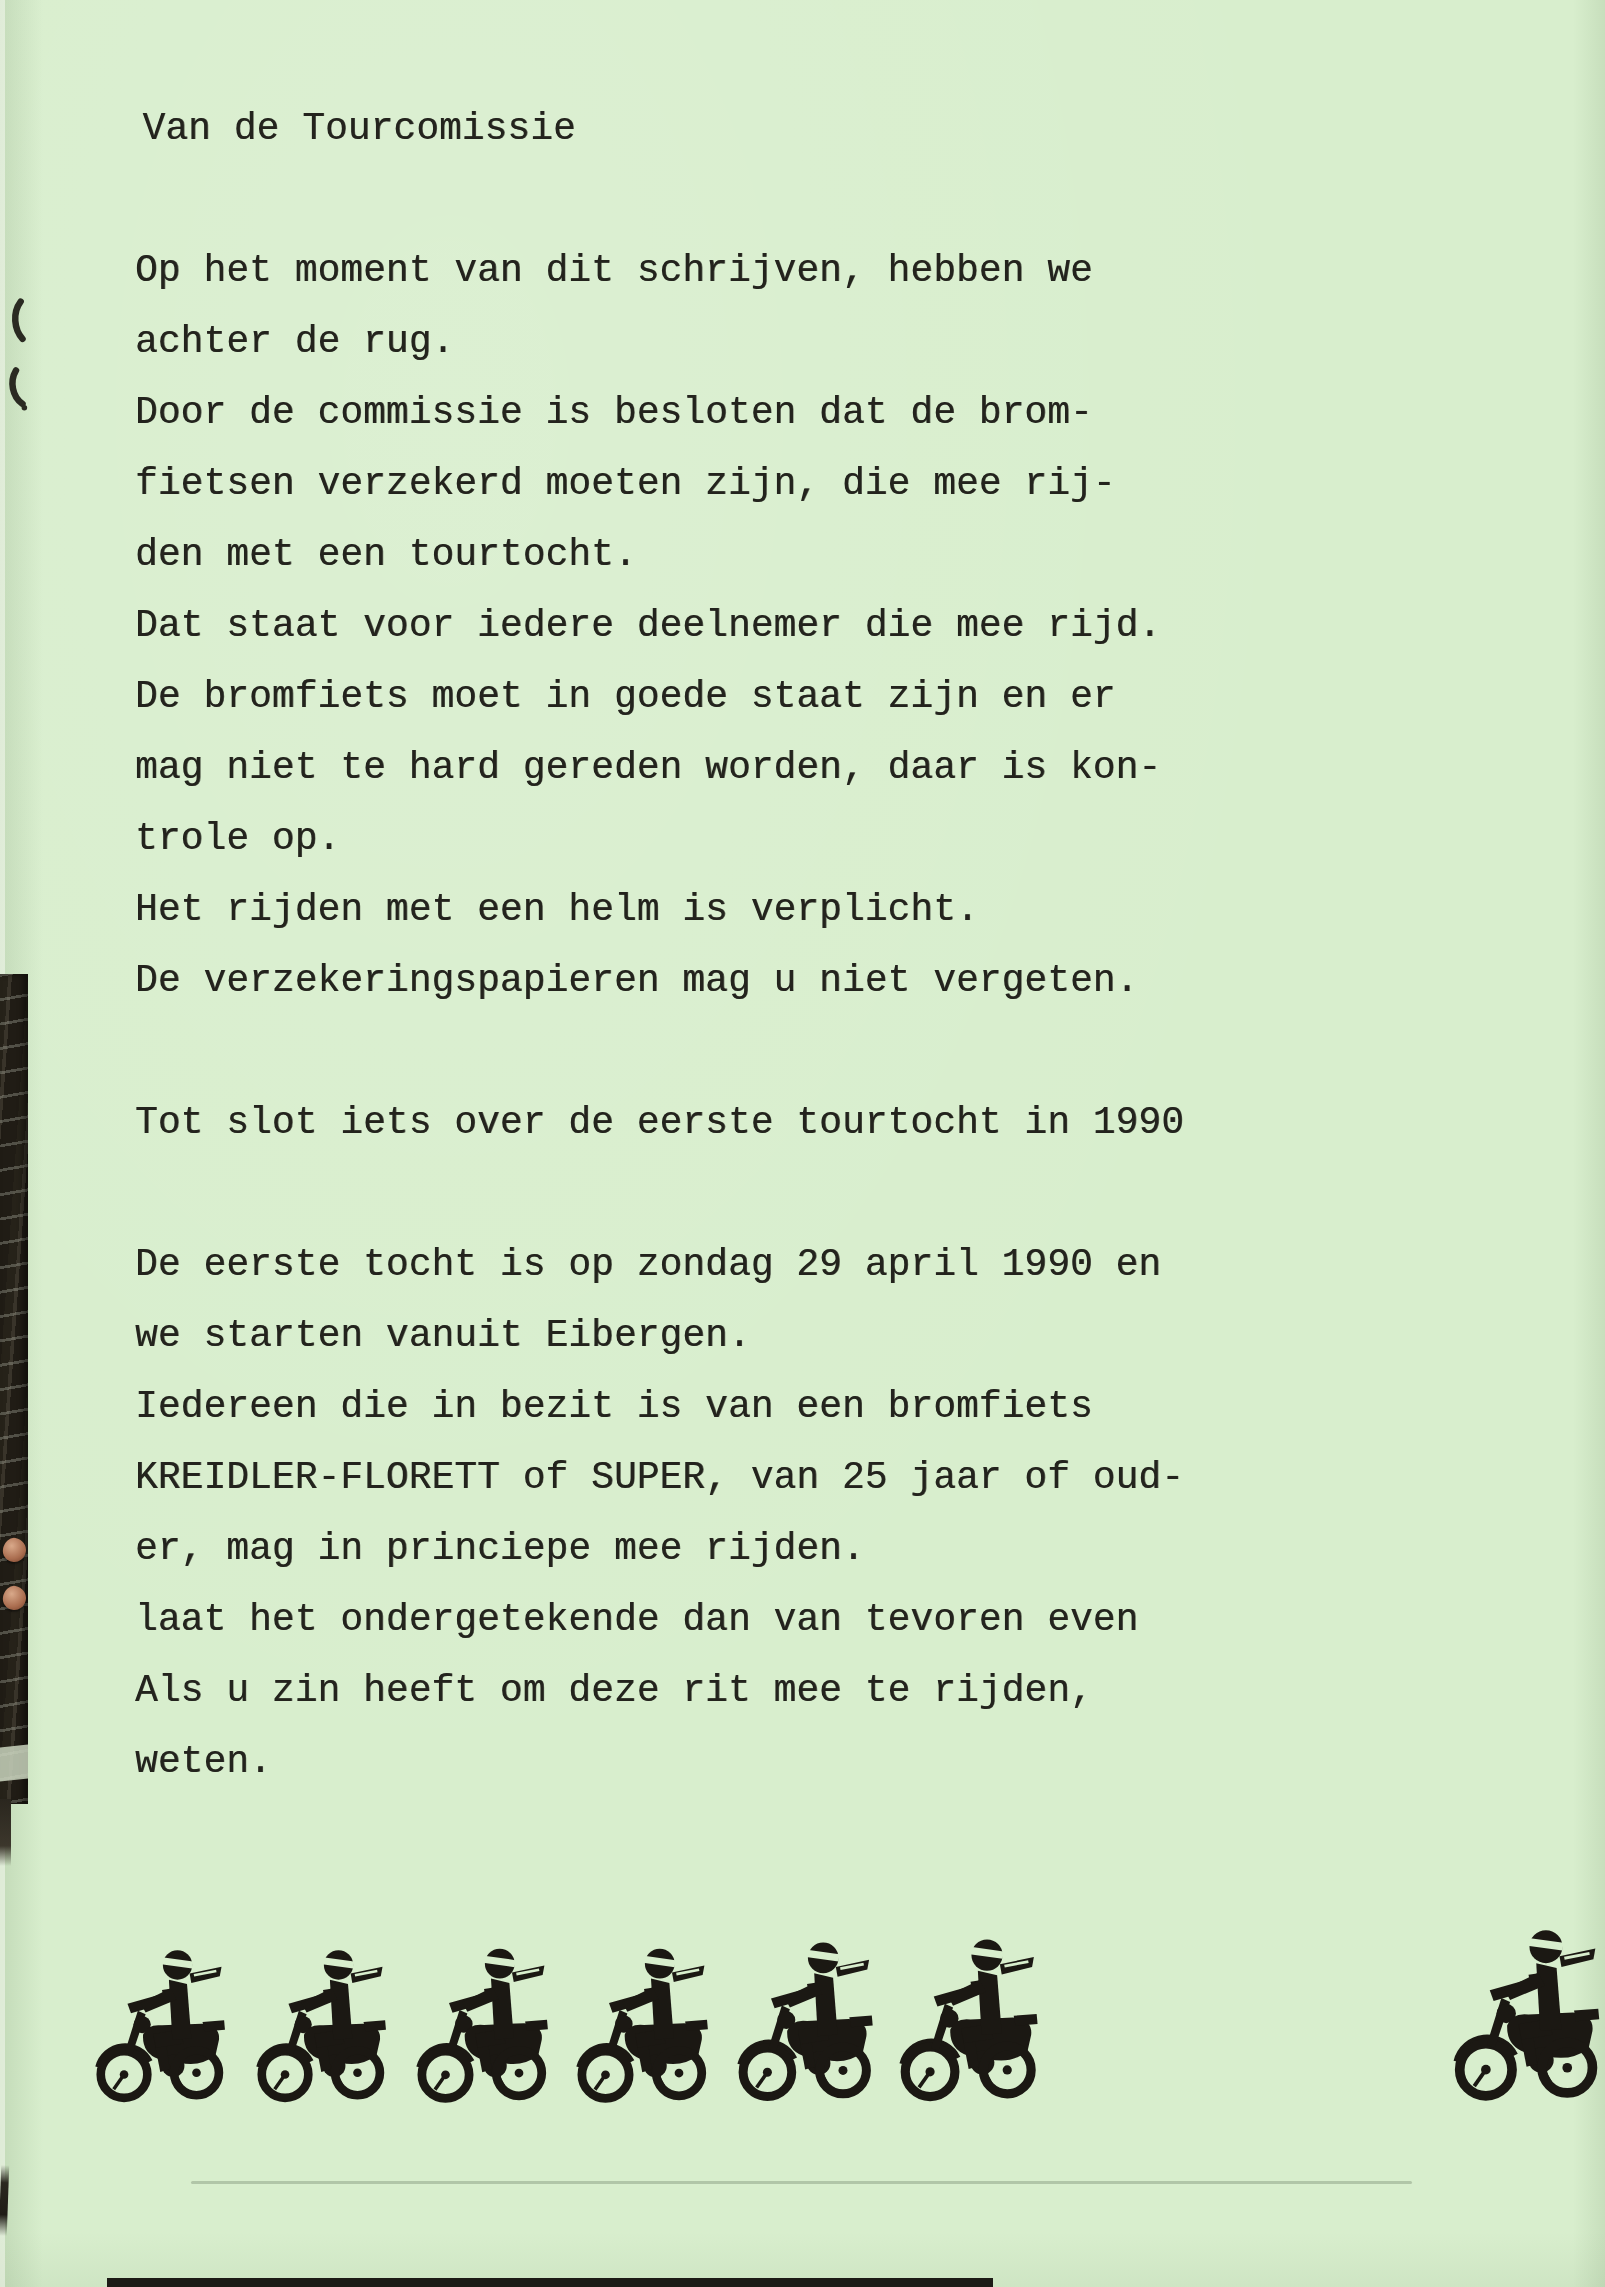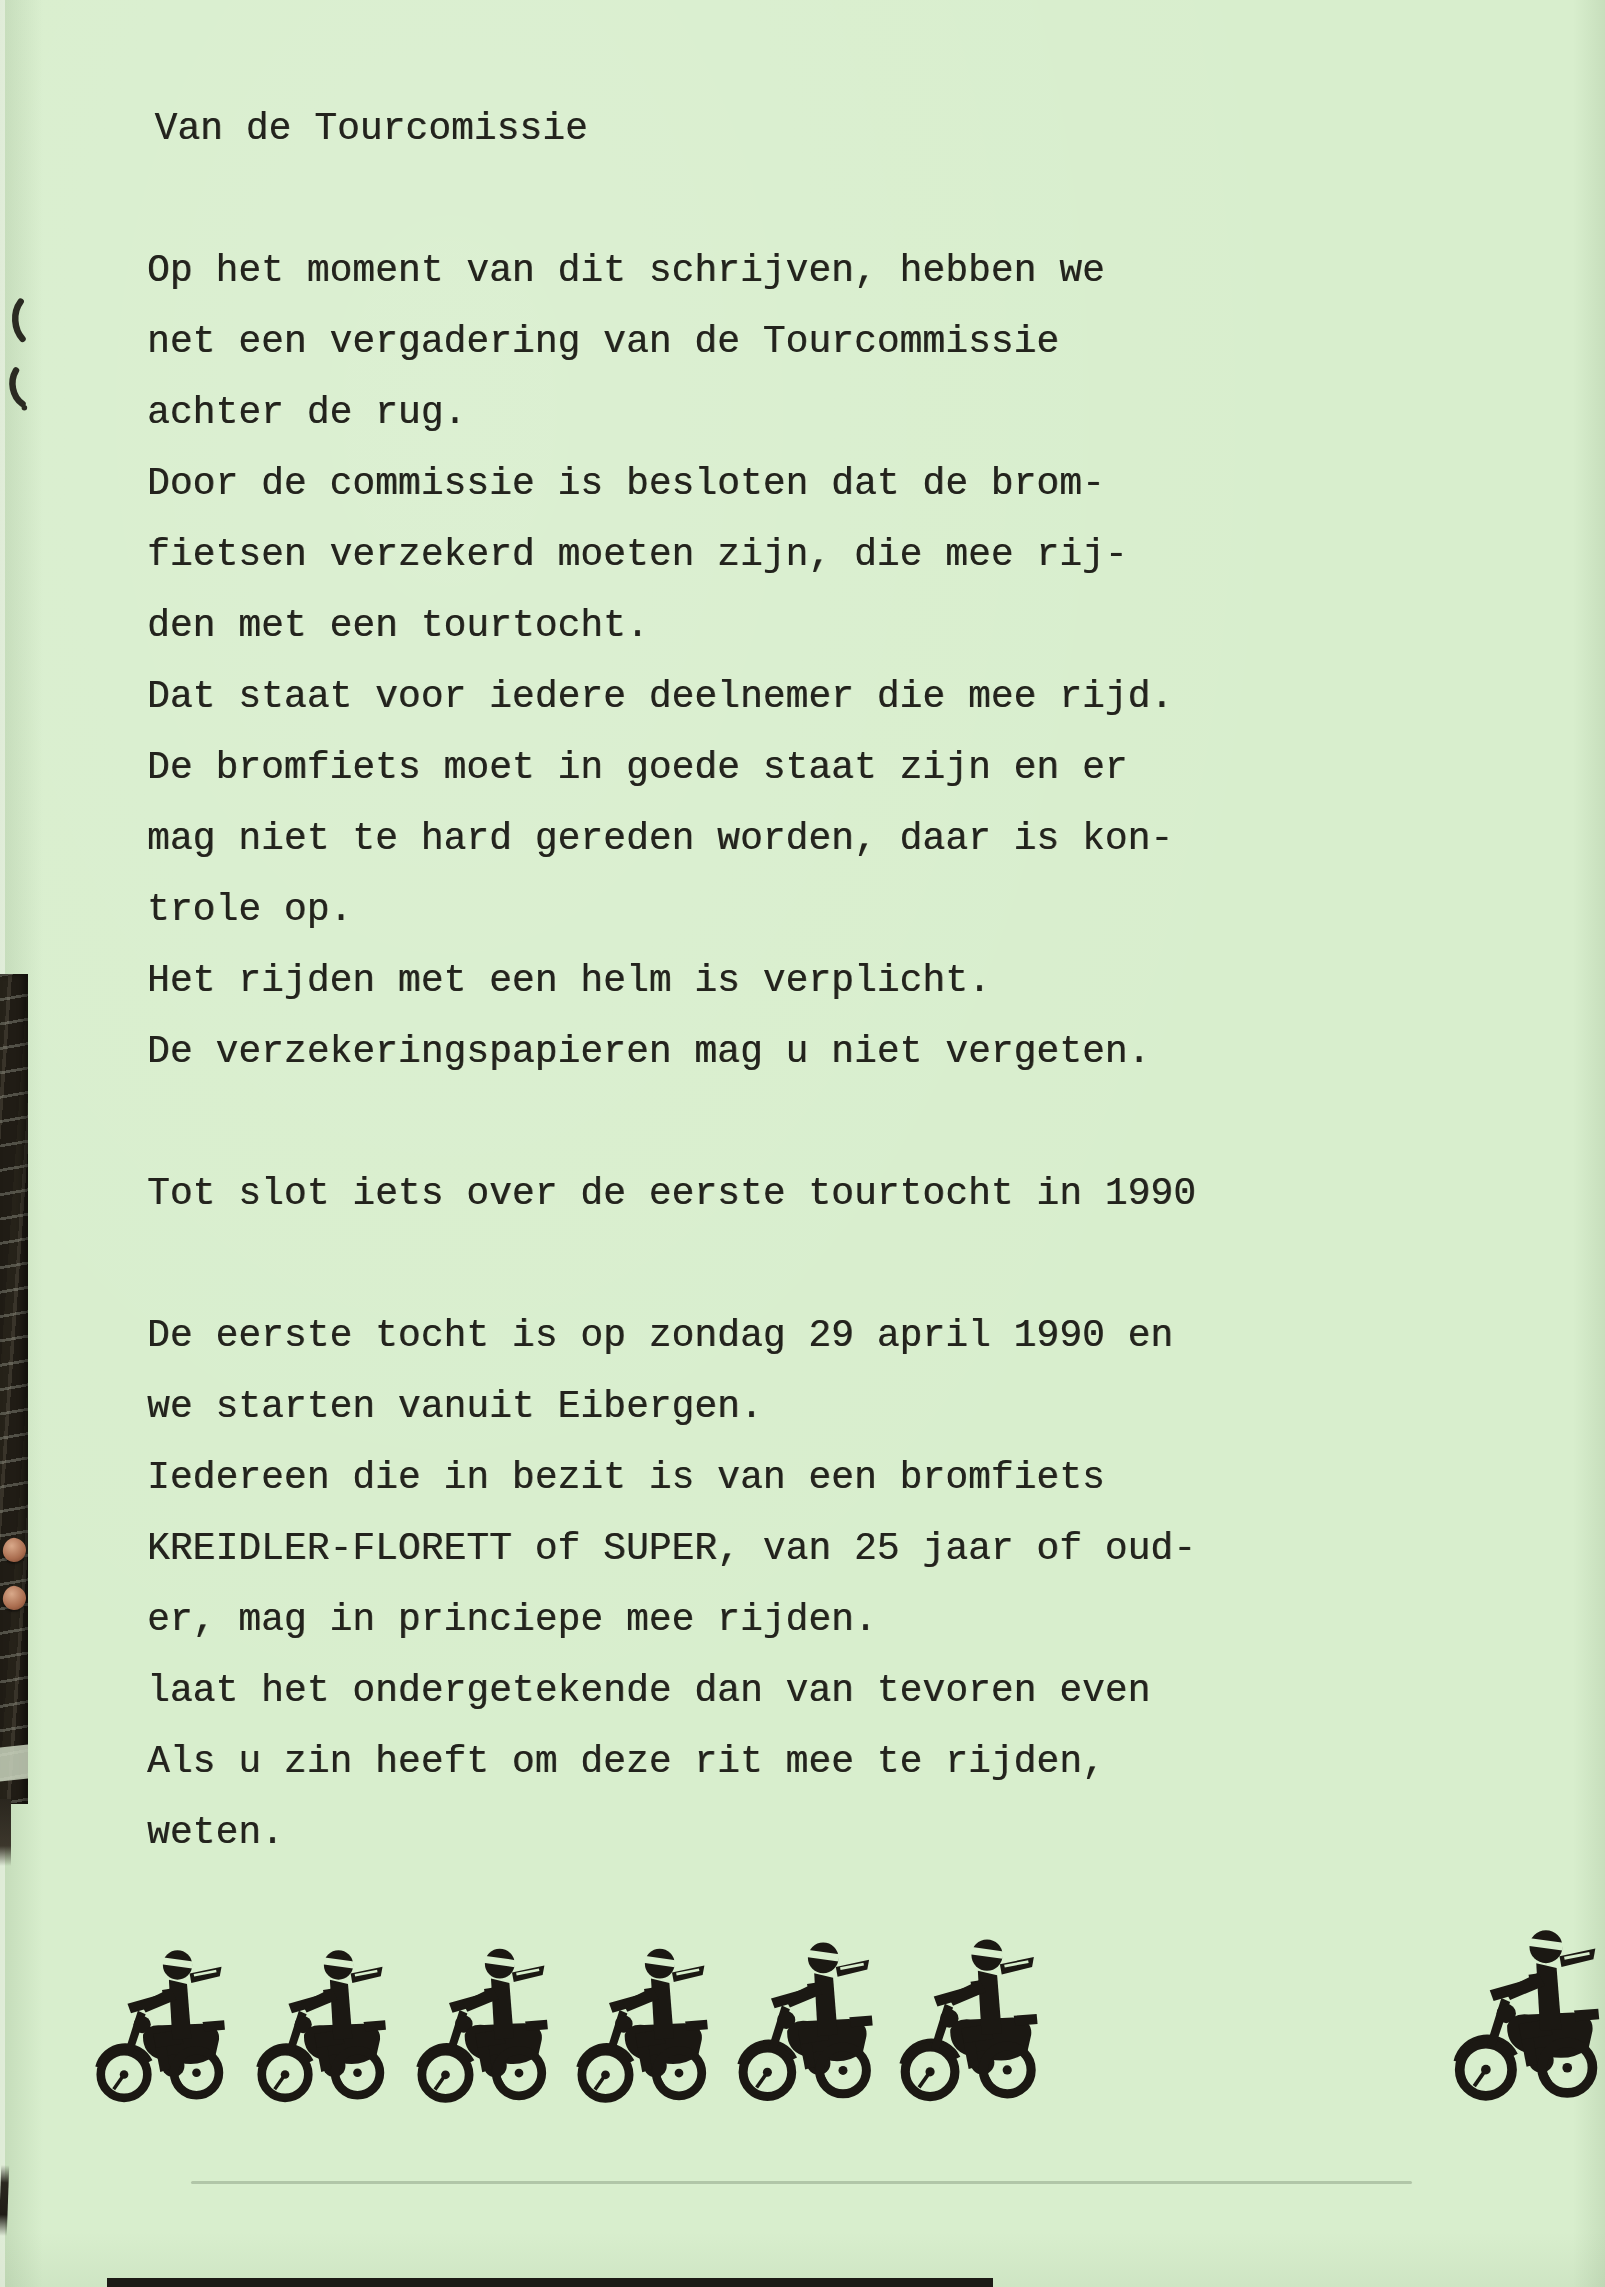--- a/index.html
+++ b/index.html
@@ -18,21 +18,21 @@
       linear-gradient(270deg, rgba(110,140,100,.16) 0px, rgba(110,140,100,0) 32px),
       linear-gradient(0deg, rgba(120,150,110,.10) 0px, rgba(120,150,110,0) 56px),
       radial-gradient(ellipse at 28% 18%, rgba(255,255,255,.10), rgba(255,255,255,0) 55%);
   }
   .edge-light{
     position:absolute;left:0;top:0;width:4.7px;height:100%;
     background:rgba(245,250,240,.55);
   }
 
   
-  .textcol{position:absolute;left:147px;top:93px;}
+  .textcol{position:absolute;left:135px;top:93px;}
   .line{
     height:71px;line-height:71px;
     font-size:38px;
     color:#23231d;
     white-space:pre;
     letter-spacing:0px;
     text-shadow:0.6px 0 0 rgba(35,35,29,.65);
   }
   .spacer{height:71px;}
   .indent{margin-left:7.5px;}
@@ -89,21 +89,20 @@
 <body>
 
 <div class="page">
   <div class="paper-shade"></div>
   <div class="edge-light"></div>
 
   <div class="textcol">
     <div class="line indent">Van de Tourcomissie</div>
     <div class="line spacer"></div>
     <div class="line">Op het moment van dit schrijven, hebben we</div>
-    <div class="line">net een vergadering van de Tourcommissie</div>
     <div class="line">achter de rug.</div>
     <div class="line">Door de commissie is besloten dat de brom-</div>
     <div class="line">fietsen verzekerd moeten zijn, die mee rij-</div>
     <div class="line">den met een tourtocht.</div>
     <div class="line">Dat staat voor iedere deelnemer die mee rijd.</div>
     <div class="line">De bromfiets moet in goede staat zijn en er</div>
     <div class="line">mag niet te hard gereden worden, daar is kon-</div>
     <div class="line">trole op.</div>
     <div class="line">Het rijden met een helm is verplicht.</div>
     <div class="line">De verzekeringspapieren mag u niet vergeten.</div>

